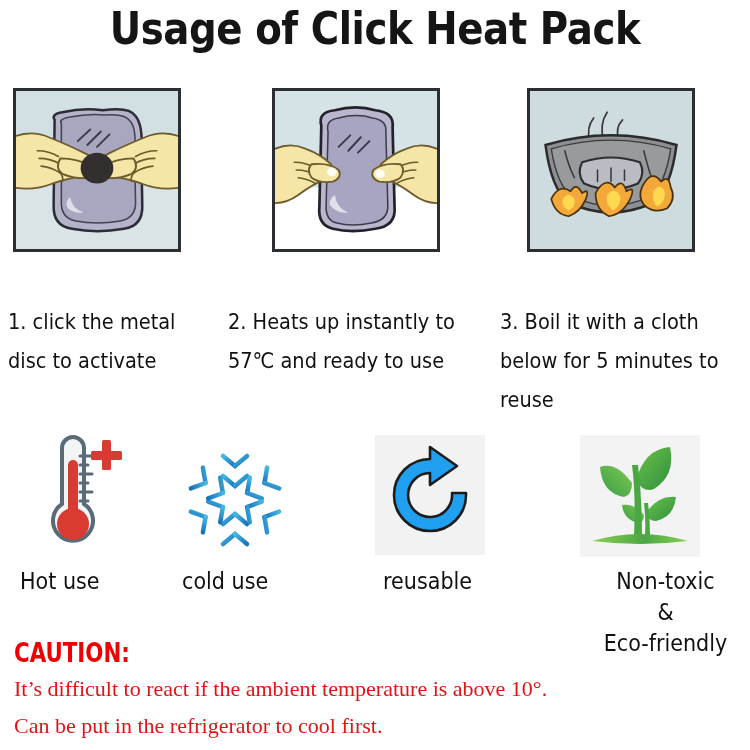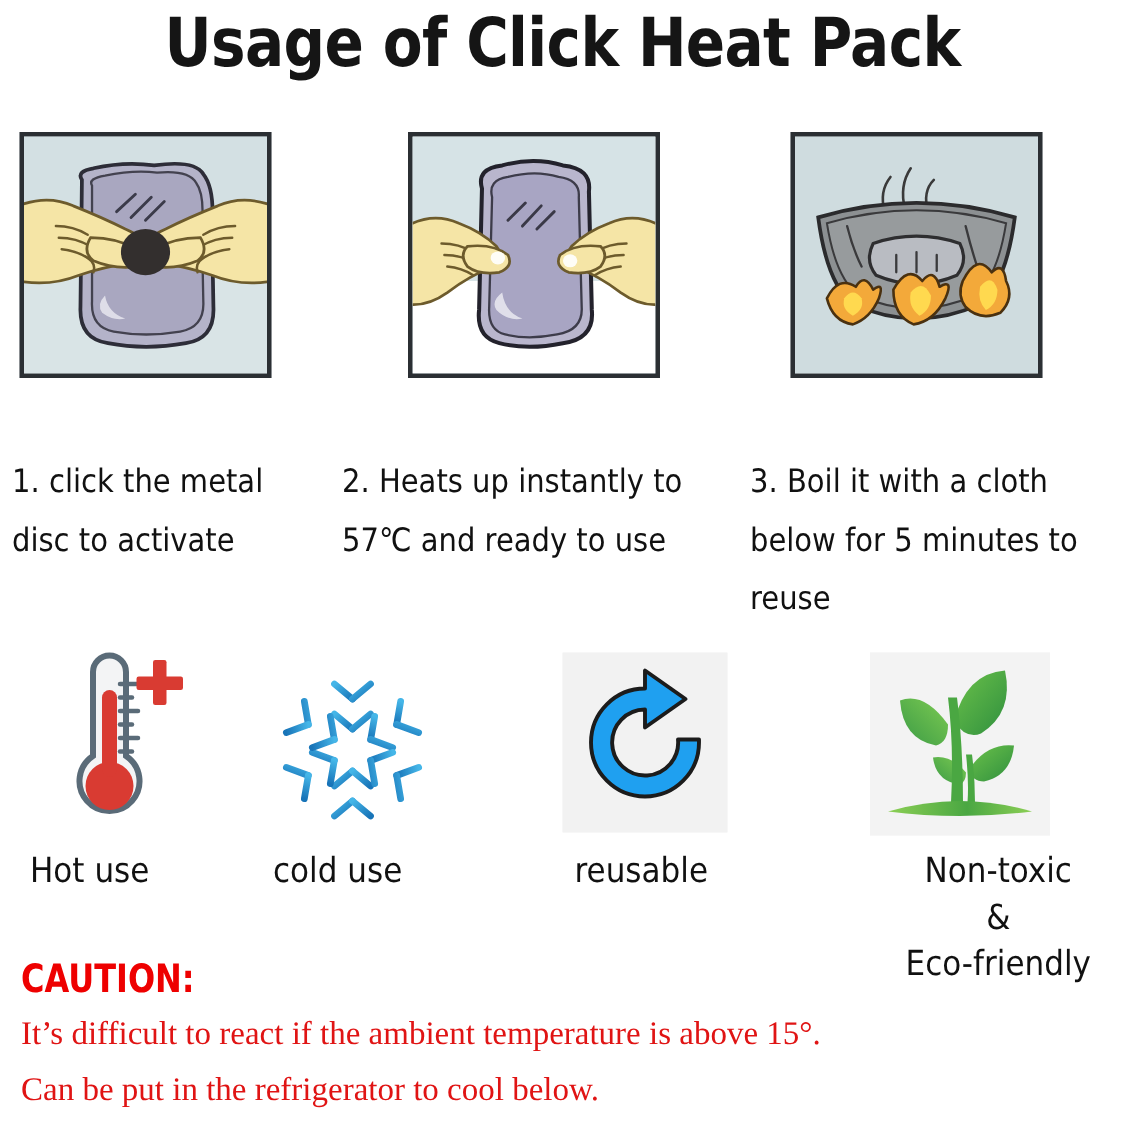--- a/index.html
+++ b/index.html
@@ -411,14 +411,14 @@
   <div class="feature-label fl2">cold  use</div>
   <div class="feature-label fl3">reusable</div>
   <div class="feature-label fl4">
     <span class="ln">Non-toxic</span>
     <span class="ln">&amp;</span>
     <span class="ln">Eco-friendly</span>
   </div>
 </div>
 
 <div class="caution-title">CAUTION:</div>
-<div class="caution-line cl1">It’s difficult to react if the ambient temperature is above 15°.</div>
-<div class="caution-line cl2">Can be put in the refrigerator to cool below.</div>
+<div class="caution-line cl1">It’s difficult to react if the ambient temperature is above 10°.</div>
+<div class="caution-line cl2">Can be put in the refrigerator to cool first.</div>
 
 </body></html>

